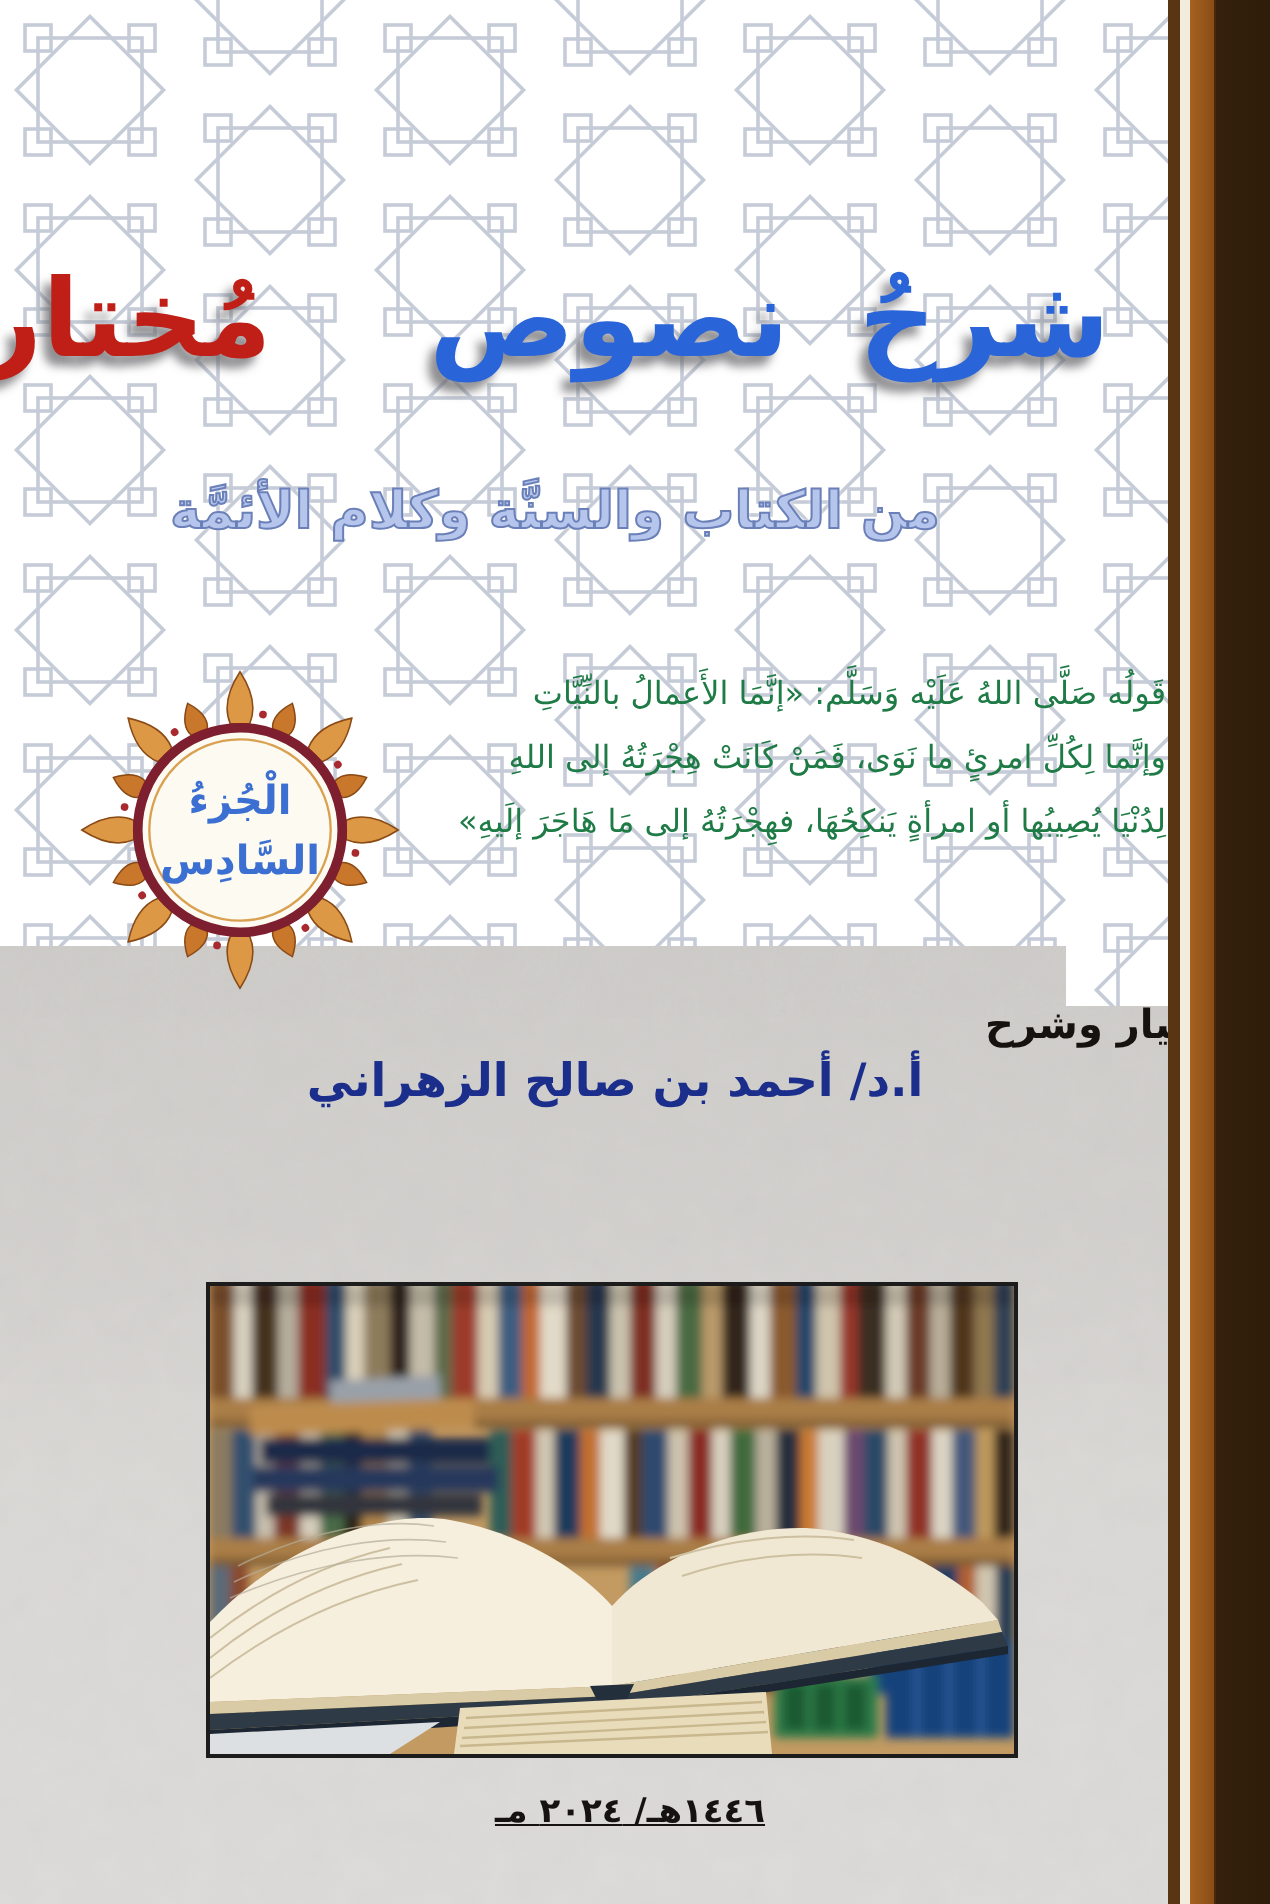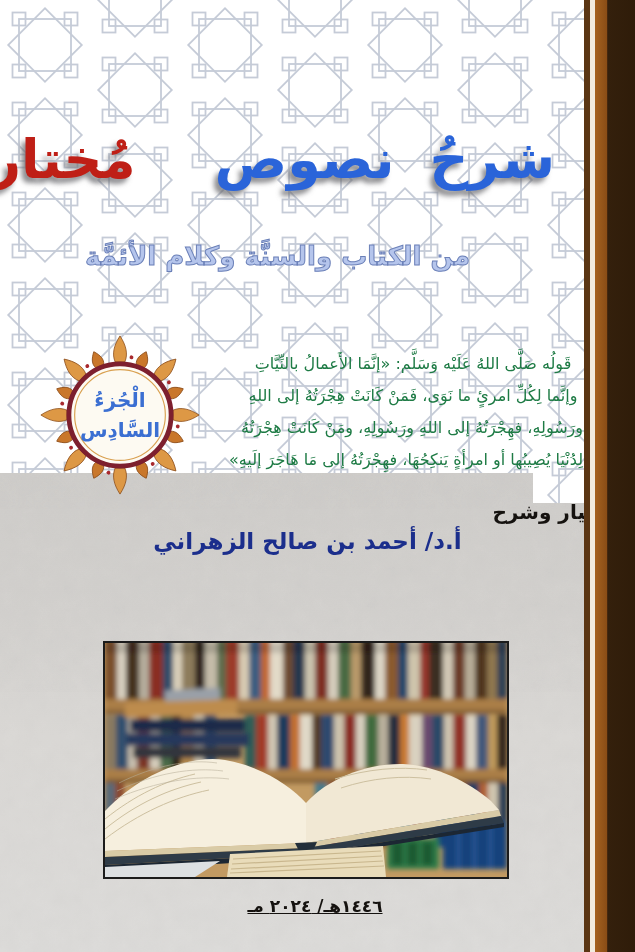--- a/index.html
+++ b/index.html
@@ -32,22 +32,22 @@
   .title .t-hl{color:var(--title-red,#bf1f16);
     text-shadow:-4px 5px 5px rgba(105,105,110,.75);}
 
   
   .subtitle{position:absolute;left:0;top:241px;width:555px;text-align:center;direction:rtl;
     font-size:26px;font-weight:bold;z-index:2;color:var(--subtitle-blue,#b5c5ec);
     -webkit-text-stroke:1px var(--subtitle-outline,#6b80b8);
     text-shadow:0 0 2px rgba(255,255,255,.9);white-space:nowrap;}
 
   
-  .hadith{position:absolute;right:52px;top:348px;width:340px;z-index:2;direction:rtl;
-    color:var(--hadith-green,#1e7b45);font-size:16px;line-height:32px;text-align:center;}
+  .hadith{position:absolute;right:52px;top:331px;width:340px;z-index:2;direction:rtl;
+    color:var(--hadith-green,#1e7b45);font-size:16px;line-height:32px;text-align:right;}
   .hadith div{white-space:nowrap;}
 
   
   .badge{position:absolute;left:38px;top:333px;width:164px;height:164px;z-index:3;}
   .badge-text{position:absolute;inset:0;display:flex;flex-direction:column;align-items:center;
     justify-content:center;gap:4px;direction:rtl;color:var(--badge-text-blue,#3b6fd2);
     font-size:20px;font-weight:bold;line-height:26px;text-align:center;}
 
   
   .byline-role{position:absolute;left:0;top:500px;width:615px;text-align:right;direction:rtl;
@@ -108,21 +108,20 @@
   <div class="title" dir="rtl">
     <span class="t-main">شرحُ نصوص</span>
     <span class="t-hl">مُختارة</span>
   </div>
 
   <div class="subtitle" dir="rtl">من الكتاب والسنَّة وكلام الأئمَّة</div>
 
   <div class="hadith" dir="rtl">
     <div>قَولُه صَلَّى اللهُ عَلَيْه وَسَلَّم: «إنَّمَا الأَعمالُ بالنِّيَّاتِ</div>
     <div>وإنَّما لِكُلِّ امرئٍ ما نَوَى، فَمَنْ كَانَتْ هِجْرَتُهُ إلى اللهِ</div>
-    <div>ورَسُولِهِ، فهِجْرَتُهُ إلى اللهِ ورَسُولِهِ، ومَنْ كَانَتْ هِجْرَتُهُ</div>
     <div>لِدُنْيَا يُصِيبُها أو امرأةٍ يَنكِحُهَا، فهِجْرَتُهُ إلى مَا هَاجَرَ إلَيهِ»</div>
   </div>
 
   <div class="badge">
     <svg viewBox="-85 -85 170 170" width="164" height="164" xmlns="http://www.w3.org/2000/svg">
       <defs>
         <path id="ptl-l" d="M0,-82 C6.5,-72 8.5,-63 5,-55 L-5,-55 C-8.5,-63 -6.5,-72 0,-82 Z"></path>
         <path id="ptl-s" d="M0,-71 C5,-65 7,-60 4.5,-55 L-4.5,-55 C-7,-60 -5,-65 0,-71 Z"></path>
       </defs>
       <g stroke="#8a4a16" stroke-width="0.8">

